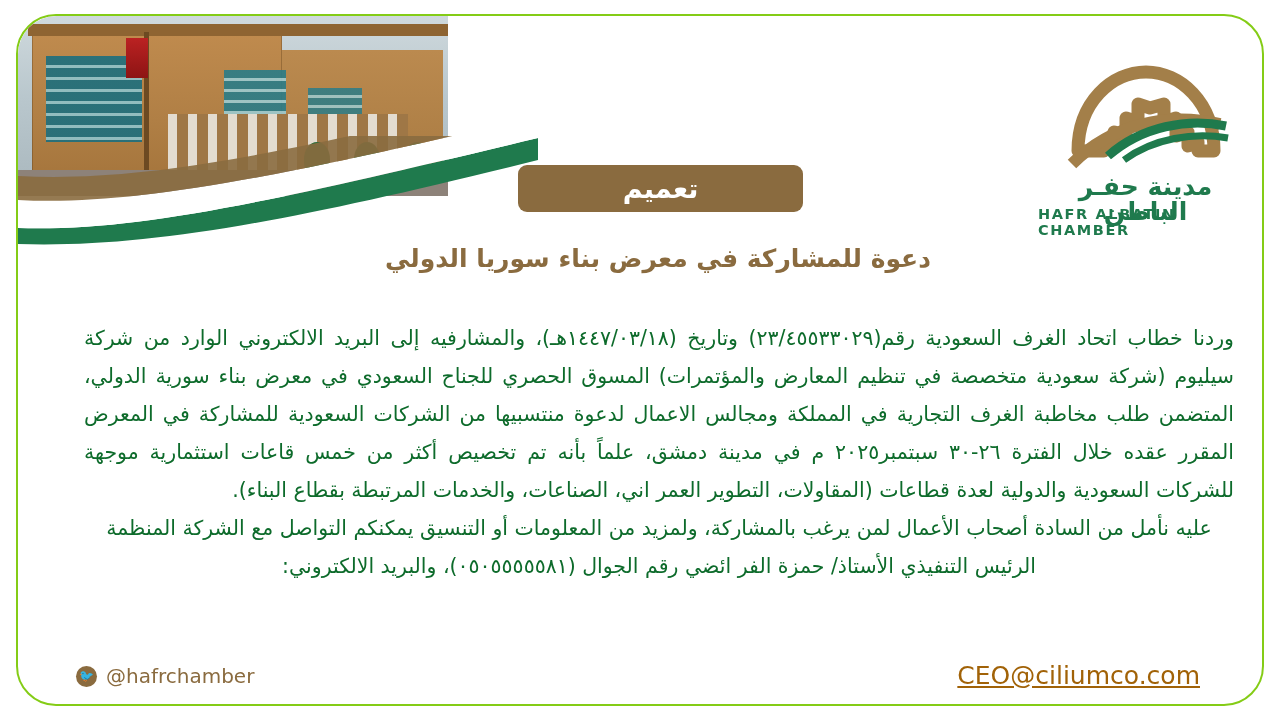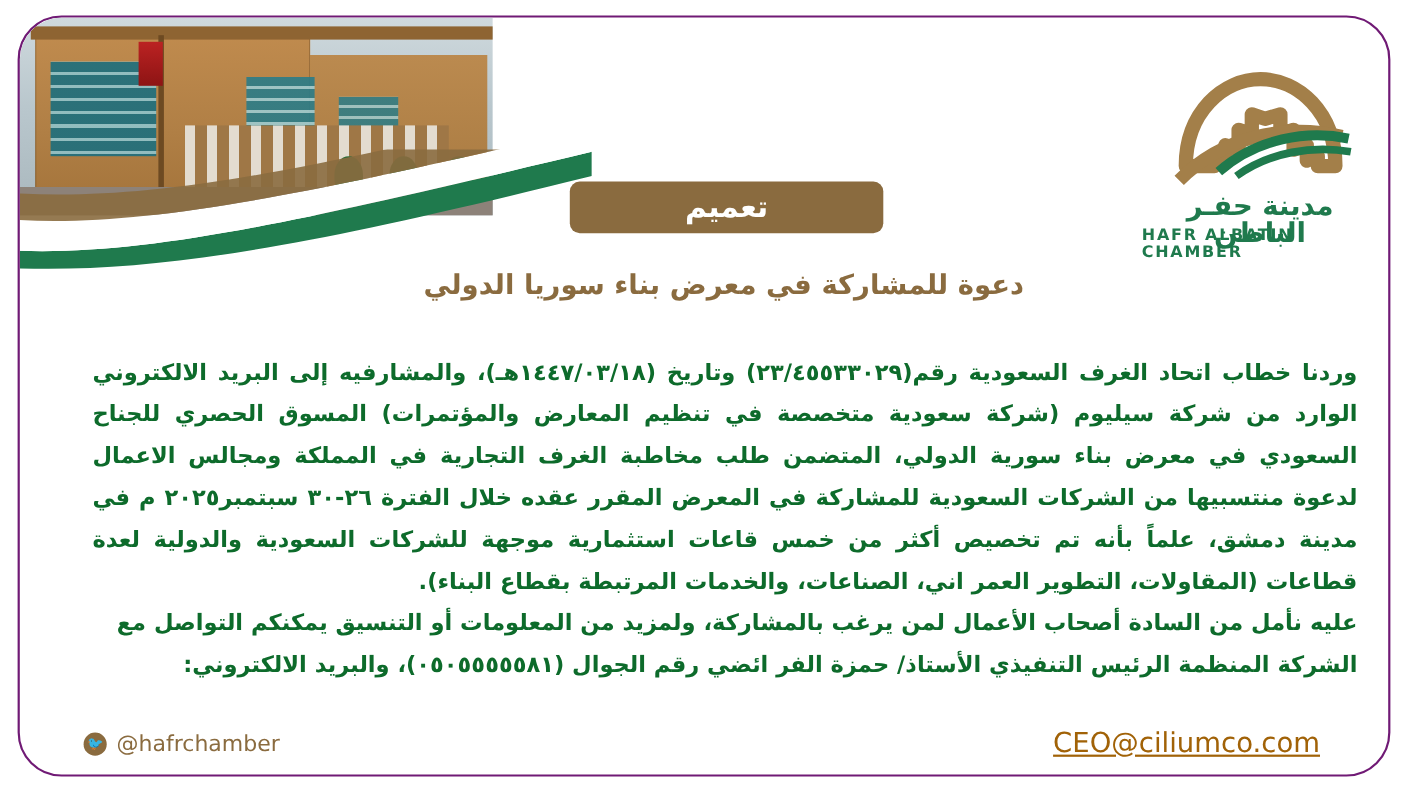--- a/index.html
+++ b/index.html
@@ -17,21 +17,21 @@
     position: relative;
   }
 
   
   .card {
     position: absolute;
     left: 16px;
     top: 14px;
     width: 1248px;
     height: 692px;
-    border: 2px solid #701a75;
+    border: 2px solid #84cc16;
     border-radius: 40px;
     background: #ffffff;
     overflow: hidden;
   }
 
   
   .photo {
     position: absolute;
     left: 0;
     top: 0;
@@ -145,25 +145,25 @@
   
   .body-copy {
     position: absolute;
     left: 66px;
     top: 303px;
     width: 1150px;
     direction: rtl;
     text-align: justify;
     color: #0d6b2b;
     font-size: 20.5px;
-    font-weight: bold;
+    font-weight: normal;
     line-height: 38px;
   }
   .body-copy p { margin: 0; }
-  .body-copy p.para2 { text-align: right; }
+  .body-copy p.para2 { text-align: center; }
   .social {
     position: absolute; left: 58px; top: 648px;
     display: flex; align-items: center; gap: 9px;
     direction: ltr;
   }
   .social .tw {
     width: 21px; height: 21px; border-radius: 50%;
     background: #8a6b3f; display: flex; align-items: center;
     justify-content: center; color: #fff; font-size: 12px;
   }

